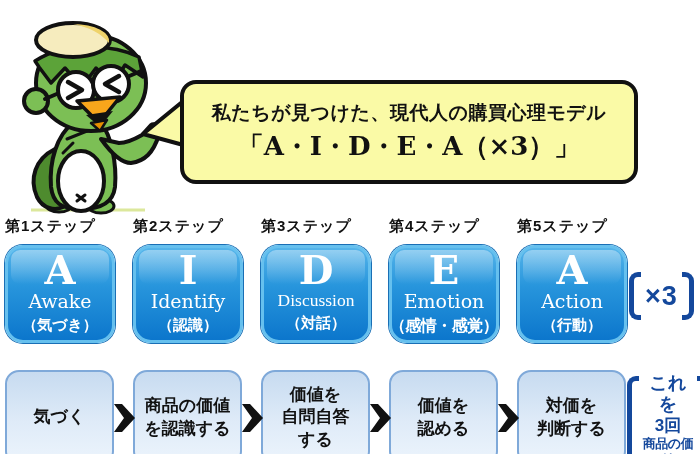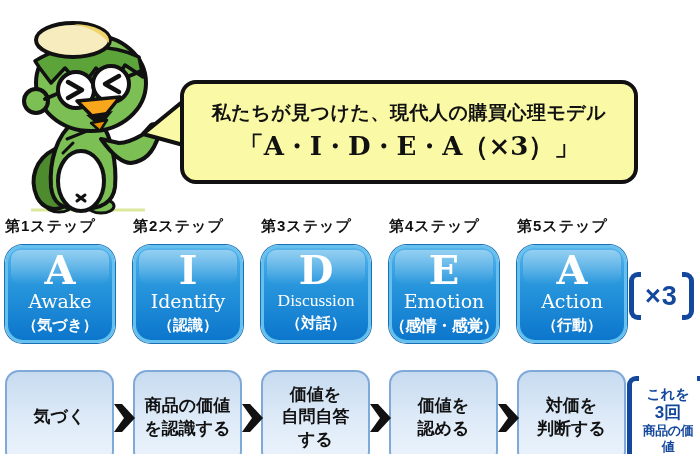--- a/index.html
+++ b/index.html
@@ -53,21 +53,21 @@
   .mult{
     position:absolute;left:629px;top:264px;height:48px;
     display:flex;align-items:center;gap:4px;color:#14489C;
   }
   .mult .x3{font-size:27px;font-weight:bold;letter-spacing:1px;}
   .repeat{
     position:absolute;left:627px;top:366px;height:92px;
     display:flex;align-items:center;gap:2px;color:#14489C;
   }
   .repeat .lines{width:54px;text-align:center;font-weight:bold;line-height:1.2;}
-  .rl1{font-size:14px;} .rl2{font-size:17px;} .rl3{font-size:13px;letter-spacing:-.5px;}
+  .rl1{font-size:18px;} .rl2{font-size:17px;} .rl3{font-size:13px;letter-spacing:-.5px;}
   .brk{box-sizing:border-box;border:5px solid #14489C;}
   .brk-l{border-right:none;border-radius:9px 0 0 9px;width:12px;}
   .brk-r{border-left:none;border-radius:0 9px 9px 0;width:12px;}
   .brk-s{height:48px;} .brk-t{height:88px;}
 </style>
 </head>
 <body>
 
 <div class="stage">
 

